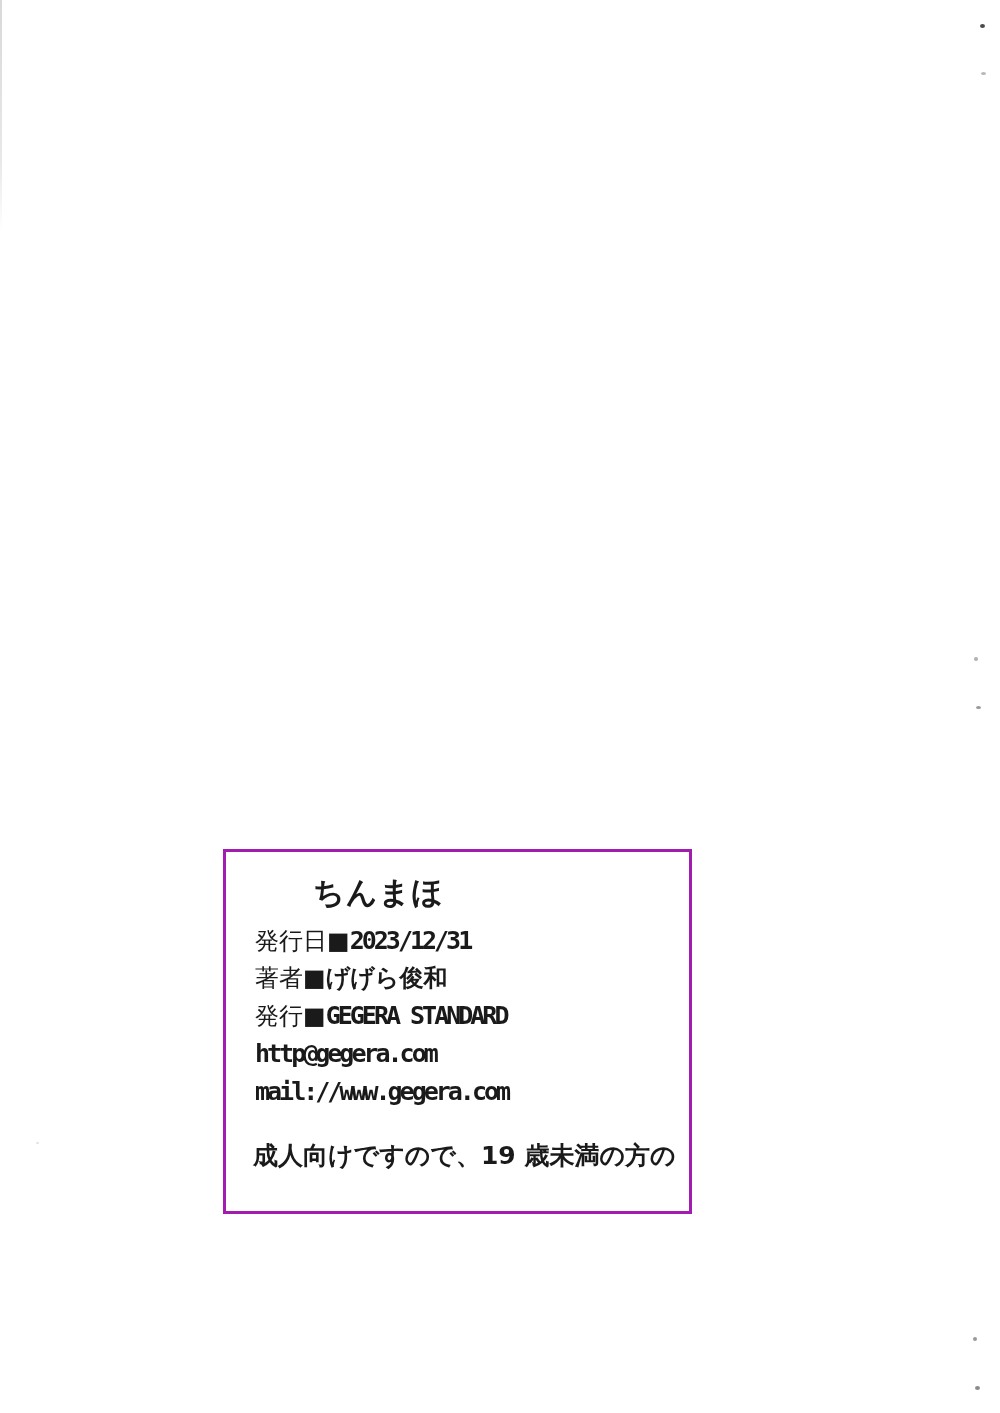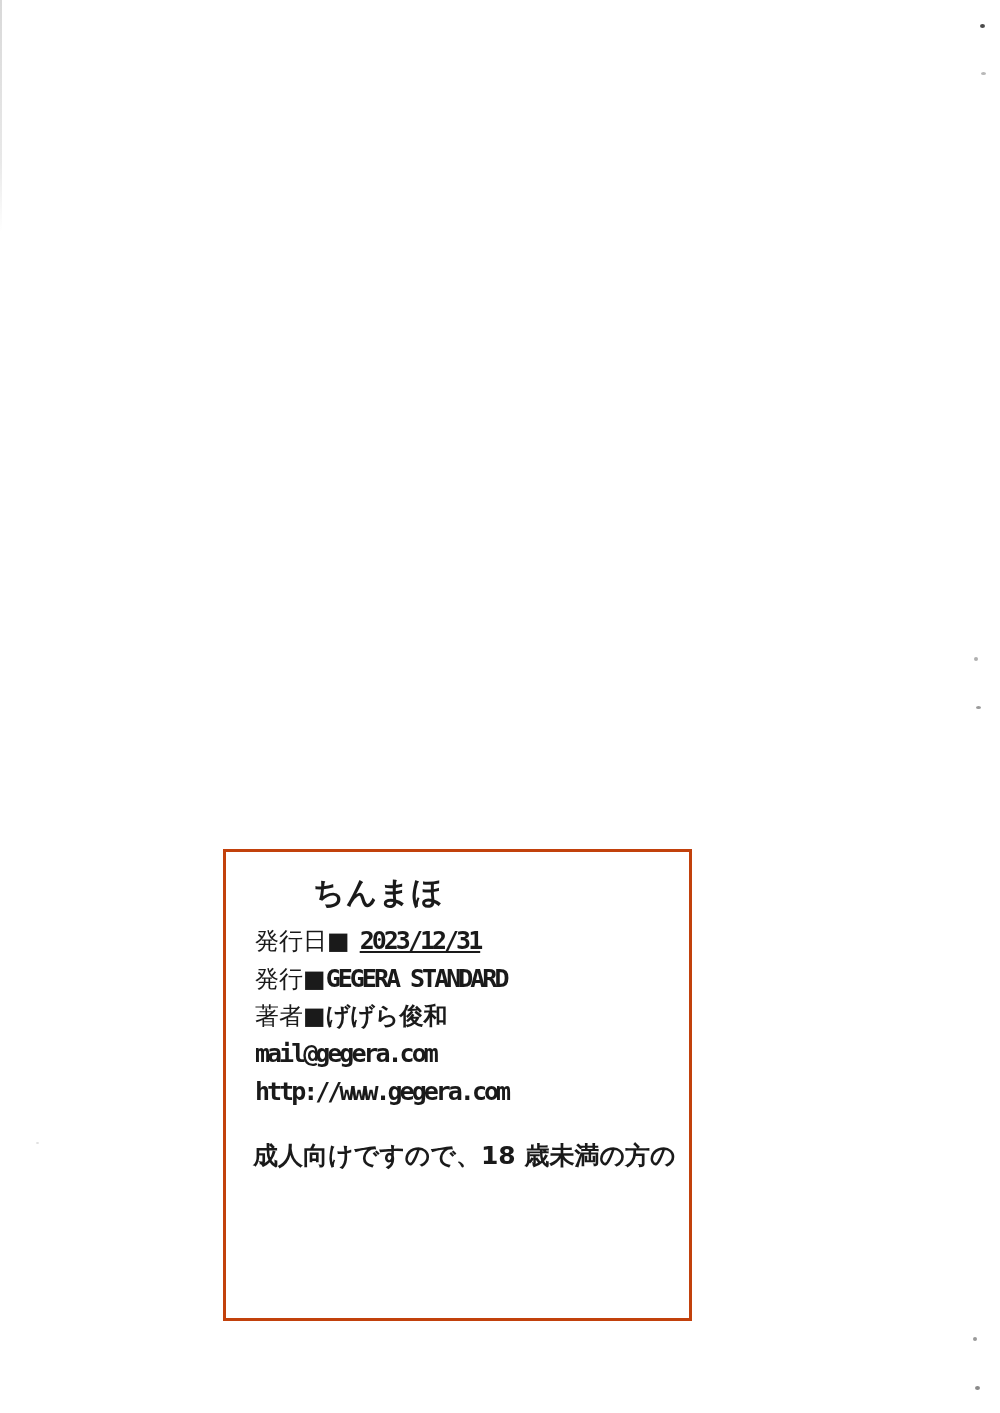--- a/index.html
+++ b/index.html
@@ -37,23 +37,23 @@
   .speck.s4 { left: 976px; top: 706px; width: 5px; height: 3px; background: #9a9a9a; }
   .speck.s5 { left: 973px; top: 1337px; width: 4px; height: 4px; background: #9a9a9a; }
   .speck.s6 { left: 975px; top: 1386px; width: 5px; height: 4px; background: #8a8a8a; }
   .speck.s7 { left: 36px;  top: 1142px; width: 3px; height: 2px; background: #e0e0e0; }
 
   .colophon-box {
     position: absolute;
     left: 223px;
     top: 849px;
     width: 469px;
-    height: 472px;
+    height: 365px;
     box-sizing: border-box;
-    border: 3px solid #c2410c;
+    border: 3px solid #a21caf;
     background: #ffffff;
   }
   .colophon-title {
     margin: 21px 0 0 87px;
     font-size: 31px;
     line-height: 38px;
     font-weight: 700;
     letter-spacing: 1px;
   }
   .info-rows {
@@ -70,22 +70,20 @@
   .mono-value {
     font-family: "DejaVu Sans Mono", monospace;
     font-weight: 700;
     font-size: 25px;
     letter-spacing: -3px;
   }
   .jp-value {
     font-weight: 700;
   }
   .spaced {
-    margin-left: 10px;
-    text-decoration: underline;
   }
   .notice {
     margin: 27px 0 0 27px;
   }
   .notice-line {
     font-size: 25px;
     line-height: 36px;
     font-weight: 700;
     white-space: nowrap;
   }
@@ -109,36 +107,36 @@
 
     <div class="colophon-title">ちんまほ</div>
 
     <div class="info-rows">
 
       <div class="info-row">
         <span class="row-label">発行日■</span><span class="mono-value spaced">2023/12/31</span>
       </div>
 
       <div class="info-row">
+        <span class="row-label">著者■</span><span class="jp-value">げげら俊和</span>
+      </div>
+
+      <div class="info-row">
         <span class="row-label">発行■</span><span class="mono-value">GEGERA STANDARD</span>
       </div>
 
       <div class="info-row">
-        <span class="row-label">著者■</span><span class="jp-value">げげら俊和</span>
+        <span class="mono-value">http@gegera.com</span>
       </div>
 
       <div class="info-row">
-        <span class="mono-value">mail@gegera.com</span>
-      </div>
-
-      <div class="info-row">
-        <span class="mono-value">http://www.gegera.com</span>
+        <span class="mono-value">mail://www.gegera.com</span>
       </div>
 
     </div>
 
     <div class="notice">
-      <div class="notice-line">成人向けですので、18 歳未満の方の</div>
+      <div class="notice-line">成人向けですので、19 歳未満の方の</div>
     </div>
 
   </div>
 
 </div>
 
 </body></html>

